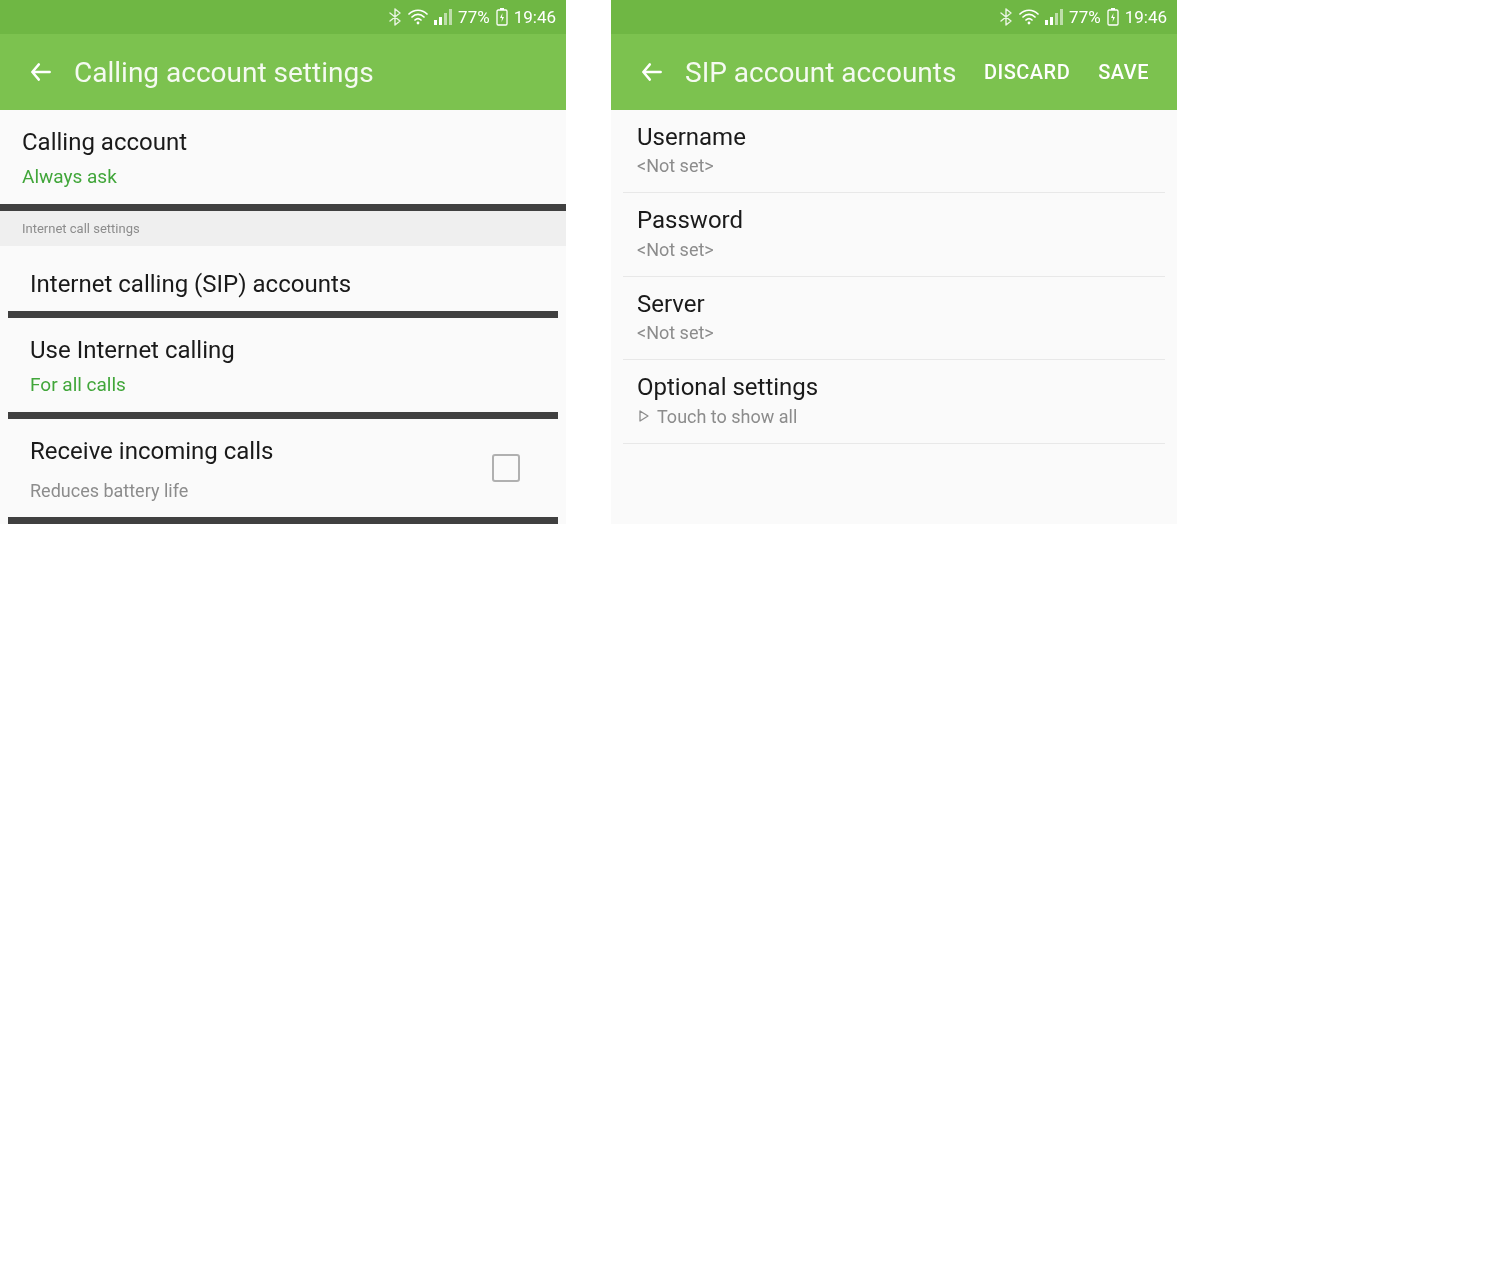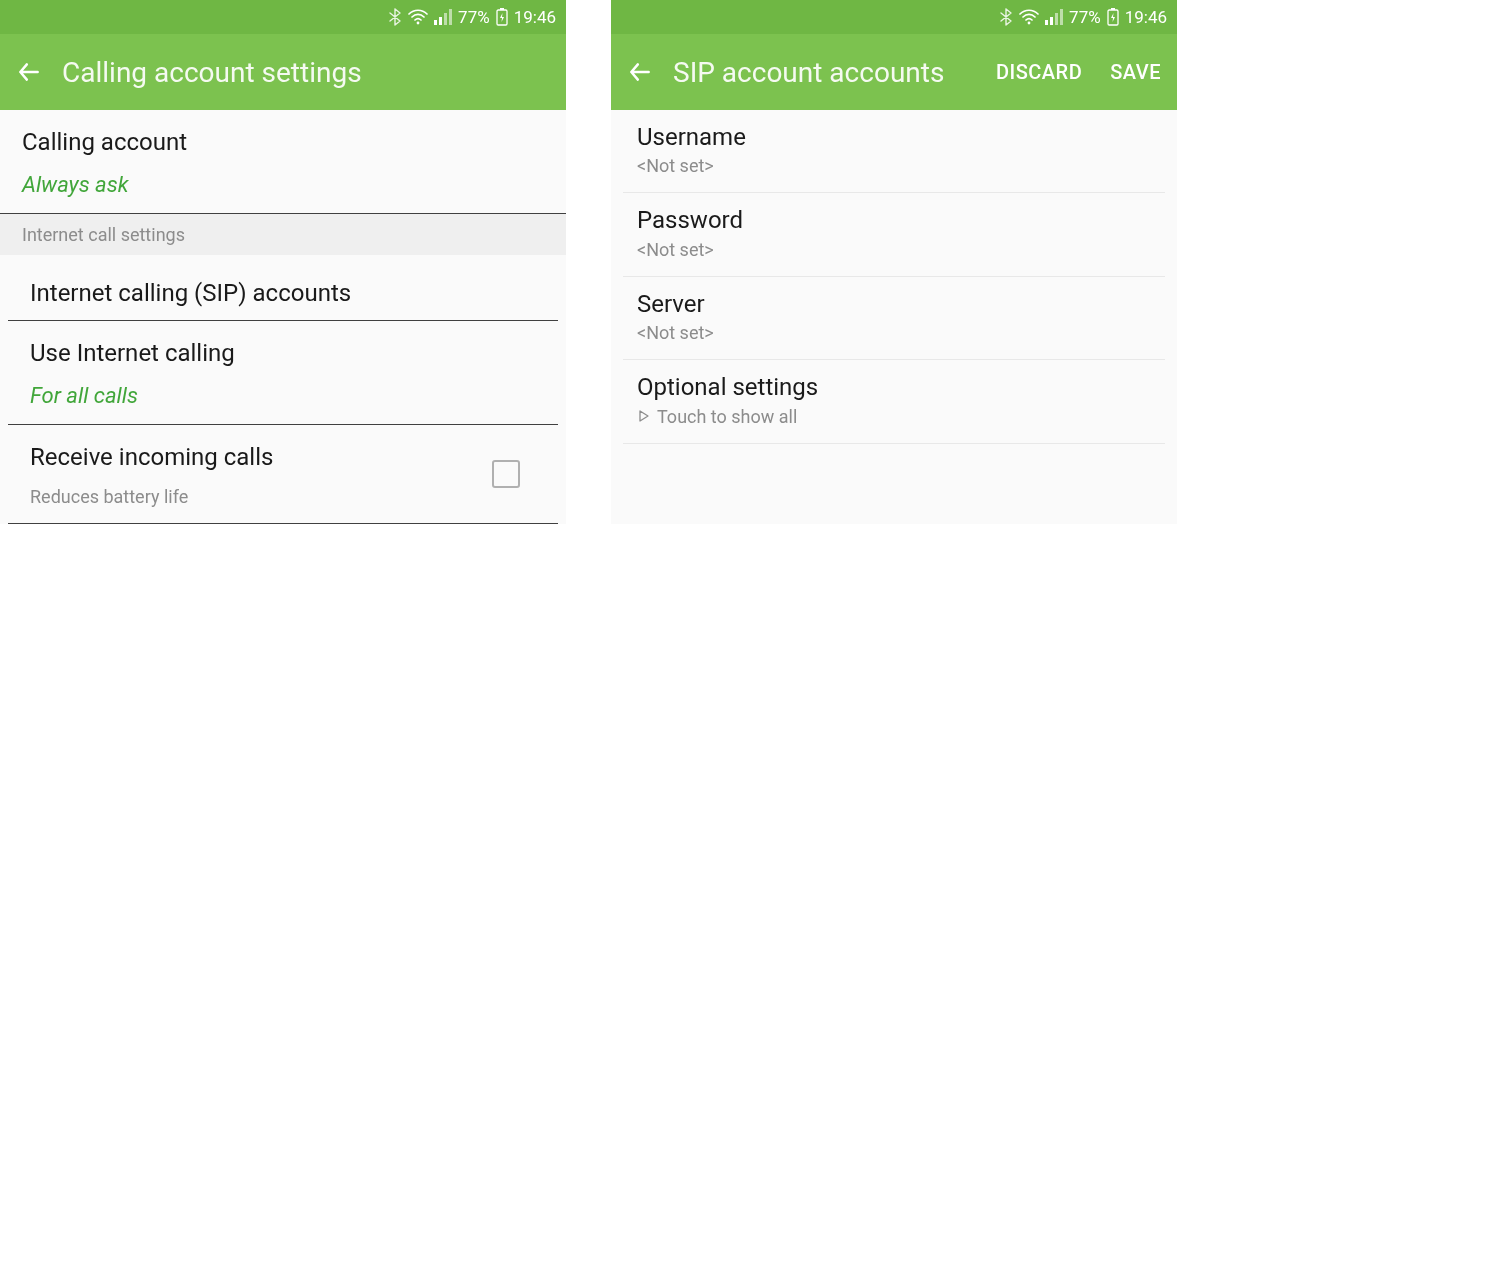--- a/index.html
+++ b/index.html
@@ -1,30 +1,30 @@
 <!DOCTYPE html>
 <html><head>
   <meta charset="utf-8">
   <style>
     * { margin: 0; padding: 0; box-sizing: border-box; font-family: -apple-system, 'Roboto', 'Helvetica Neue', Arial, sans-serif; }
     body { background: #ffffff; display: flex; gap: 45px; padding: 0; }
     .phone { width: 566px; background: #fafafa; display: flex; flex-direction: column; }
     .status-bar { background: #6fb744; height: 34px; display: flex; align-items: center; justify-content: flex-end; padding: 0 10px; gap: 6px; color: #fff; font-size: 17px; }
     .status-bar .icon-slot { display: inline-flex; align-items: center; justify-content: center; }
-    .app-bar { background: #7cc24f; height: 76px; display: flex; align-items: center; padding: 0 16px; color: #fff; gap: 20px;}
+    .app-bar { background: #7cc24f; height: 76px; display: flex; align-items: center; padding: 0 28px; color: #fff; gap: 20px;}
     .app-bar .title { font-size: 28px; font-weight: 400; color: rgba(255,255,255,0.92); flex: 1; }
     .app-bar .actions { display: flex; gap: 28px; }
     .app-bar .action { font-size: 20px; font-weight: 500; letter-spacing: 0.5px; color: #fff; cursor: pointer; }
     .back-arrow { width: 26px; height: 26px; cursor: pointer; display: flex; align-items: center; justify-content: center;}
     .content { flex: 1; background: #fafafa; }
-    .item { padding: 16px 22px 16px 22px; border-bottom: 1px solid #404040; background: #fafafa; }
+    .item { padding: 16px 22px 16px 22px; border-bottom: 7px solid #404040; background: #fafafa; }
     .item .label { font-size: 24px; color: #1a1a1a; line-height: 1.35; }
-    .item .sub-accent { font-size: 22px; color: #41a63a; margin-top: 14px; font-style: italic; }
+    .item .sub-accent { font-size: 19px; color: #41a63a; margin-top: 7px; }
     .item .sub-muted { font-size: 18px; color: #8c8c8c; margin-top: 12px; }
-    .section-header { background: #efefef; padding: 10px 22px; font-size: 18px; color: #8c8c8c; }
+    .section-header { background: #efefef; padding: 10px 22px; font-size: 13px; color: #8c8c8c; }
     .item-check { display: flex; align-items: center; justify-content: space-between; }
     .item-check .text { flex: 1; }
     .checkbox { width: 28px; height: 28px; border: 2px solid #b0b0b0; border-radius: 3px; margin-right: 16px; cursor: pointer; }
     .item2 { padding: 11px 14px 16px 14px; border-bottom: 1px solid #e8e8e8; margin: 0 12px; }
     .item2 .label { font-size: 24px; color: #1a1a1a; line-height: 1.35; }
     .item2 .sub-muted { font-size: 18px; color: #8c8c8c; margin-top: 2px; }
     .optional-row { display: flex; align-items: center; gap: 6px;}
     svg { display: block; }
   </style>
 </head>

